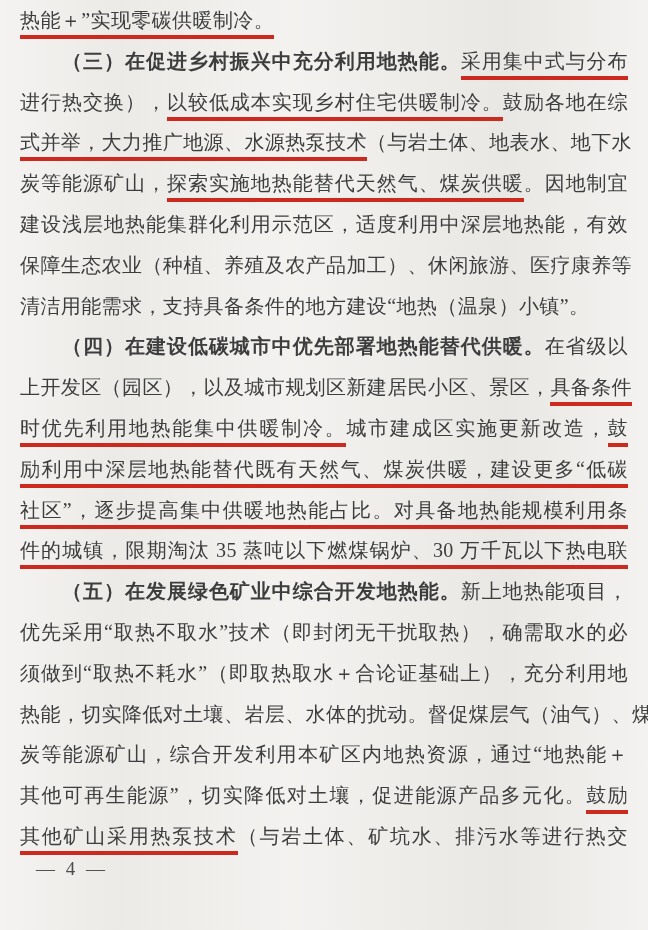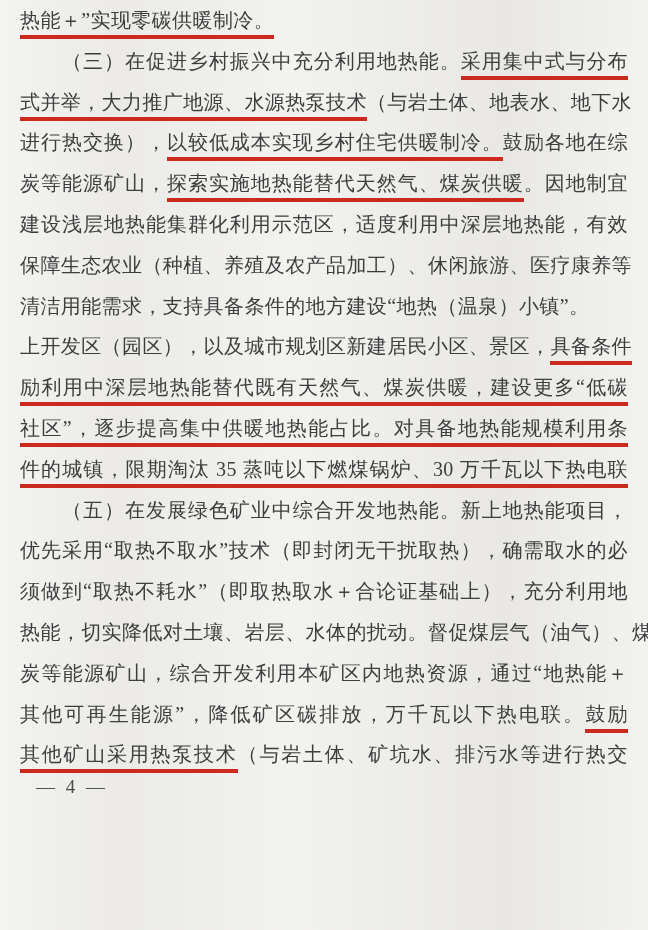--- a/index.html
+++ b/index.html
@@ -41,50 +41,52 @@
     text-indent: 42px;
   }
   .line span {
     text-indent: 0;
   }
   .u {
     border-bottom: 4px solid var(--red);
     padding-bottom: 4px;
   }
   .b {
-    font-weight: normal;
+    font-weight: bold;
   }
   .footer {
     margin-top: 1px;
     padding-left: 16px;
     font-size: 19px;
     letter-spacing: 3px;
     color: #4b4b4b;
     text-align: left;
   }
 </style>
 </head>
 <body>
 
 <div class="doc">
   <div>
       <div class="line no-justify"><span class="u ">热能＋”实现零碳供暖制冷。</span></div>
       <div class="line indent"><span class="b">（三）在促进乡村振兴中充分利用地热能。</span><span class="u ">采用集中式与分布</span></div>
+      <div class="line"><span class="">进行热交换），</span><span class="u ">以较低成本实现乡村住宅供暖制冷。</span><span class="">鼓励各地在综</span></div>
       <div class="line"><span class="u ">式并举，大力推广地源、水源热泵技术</span><span class="">（与岩土体、地表水、地下水</span></div>
-      <div class="line"><span class="">进行热交换），</span><span class="u ">以较低成本实现乡村住宅供暖制冷。</span><span class="">鼓励各地在综</span></div>
       <div class="line"><span class="">炭等能源矿山，</span><span class="u ">探索实施地热能替代天然气、煤炭供暖</span><span class="">。因地制宜</span></div>
       <div class="line"><span class="">建设浅层地热能集群化利用示范区，适度利用中深层地热能，有效</span></div>
       <div class="line"><span class="">保障生态农业（种植、养殖及农产品加工）、休闲旅游、医疗康养等</span></div>
       <div class="line no-justify"><span class="">清洁用能需求，支持具备条件的地方建设“地热（温泉）小镇”。</span></div>
+      <div class="line indent"><span class="b">（四）在建设低碳城市中优先部署地热能替代供暖。</span><span class="">在省级以</span></div>
       <div class="line"><span class="">上开发区（园区），以及城市规划区新建居民小区、景区，</span><span class="u ">具备条件</span></div>
+      <div class="line"><span class="u ">时优先利用地热能集中供暖制冷。</span><span class="">城市建成区实施更新改造，</span><span class="u ">鼓</span></div>
       <div class="line"><span class="u ">励利用中深层地热能替代既有天然气、煤炭供暖，建设更多“低碳</span></div>
       <div class="line"><span class="u ">社区”，逐步提高集中供暖地热能占比。对具备地热能规模利用条</span></div>
       <div class="line"><span class="u ">件的城镇，限期淘汰 35 蒸吨以下燃煤锅炉、30 万千瓦以下热电联</span></div>
       <div class="line indent"><span class="b">（五）在发展绿色矿业中综合开发地热能。</span><span class="">新上地热能项目，</span></div>
       <div class="line"><span class="">优先采用“取热不取水”技术（即封闭无干扰取热），确需取水的必</span></div>
       <div class="line"><span class="">须做到“取热不耗水”（即取热取水＋合论证基础上），充分利用地</span></div>
       <div class="line"><span class="">热能，切实降低对土壤、岩层、水体的扰动。督促煤层气（油气）、煤</span></div>
       <div class="line"><span class="">炭等能源矿山，综合开发利用本矿区内地热资源，通过“地热能＋</span></div>
-      <div class="line"><span class="">其他可再生能源”，降低矿区碳排放，万千瓦以下热电联。</span><span class="u ">鼓励</span></div>
+      <div class="line"><span class="">其他可再生能源”，切实降低对土壤，促进能源产品多元化。</span><span class="u ">鼓励</span></div>
       <div class="line"><span class="u ">其他矿山采用热泵技术</span><span class="">（与岩土体、矿坑水、排污水等进行热交</span></div>
     </div>
   <div class="footer">— 4 —</div>
 </div>
 
 </body></html>

